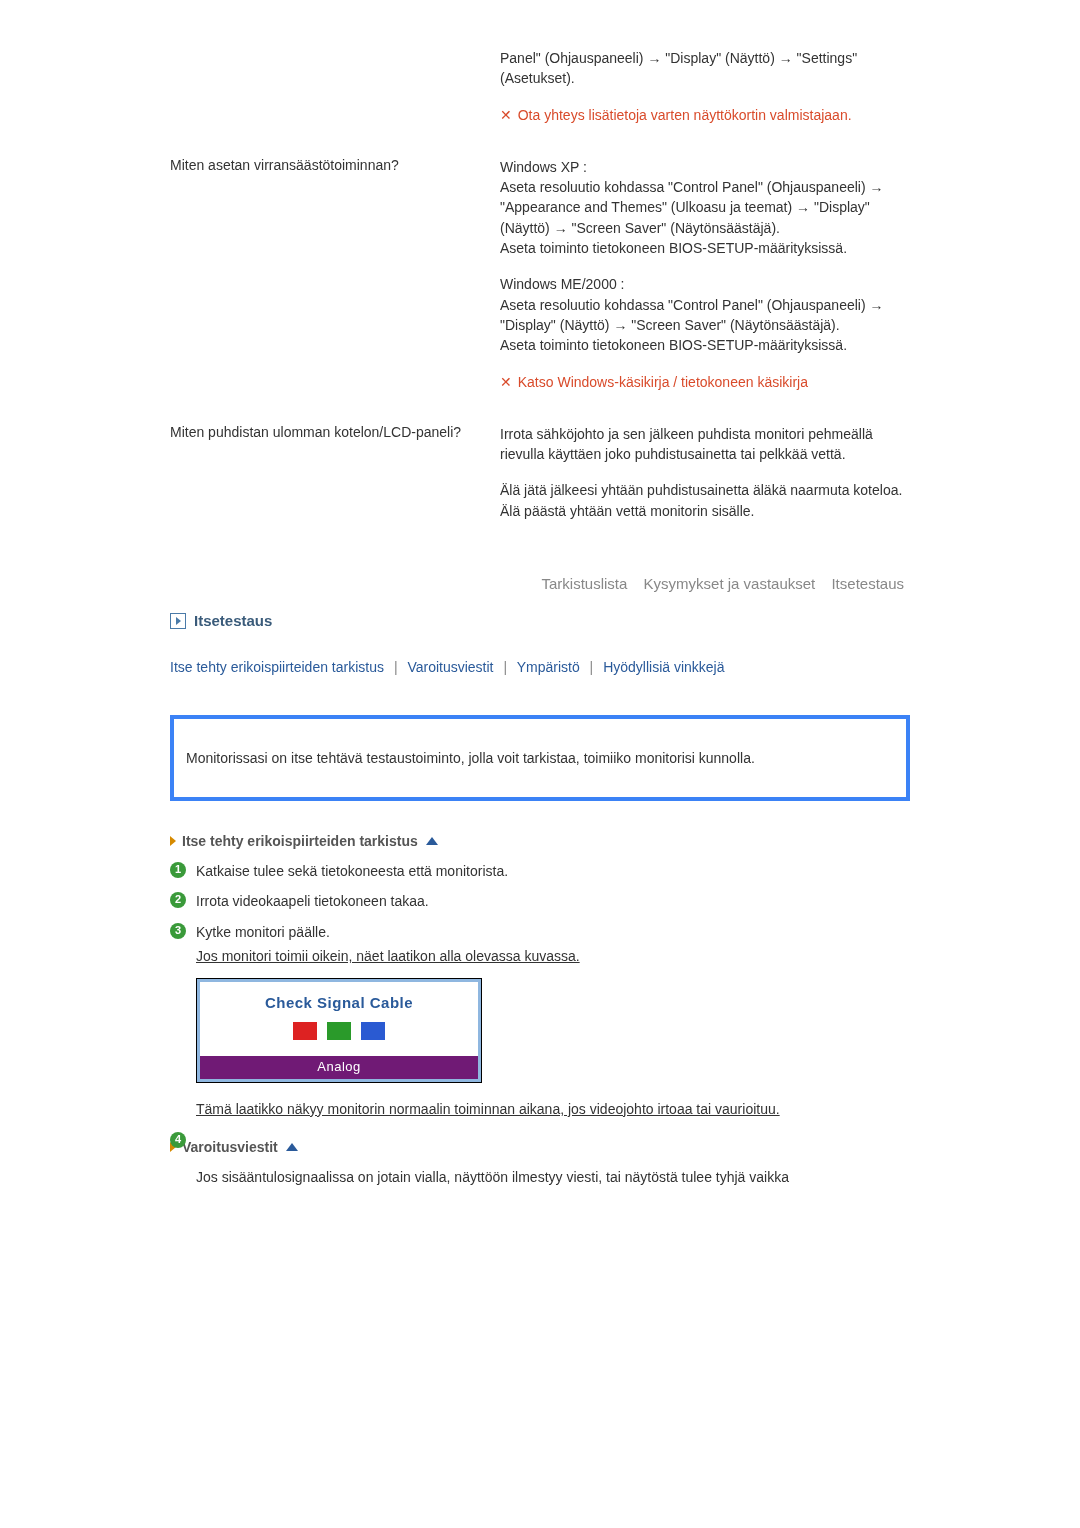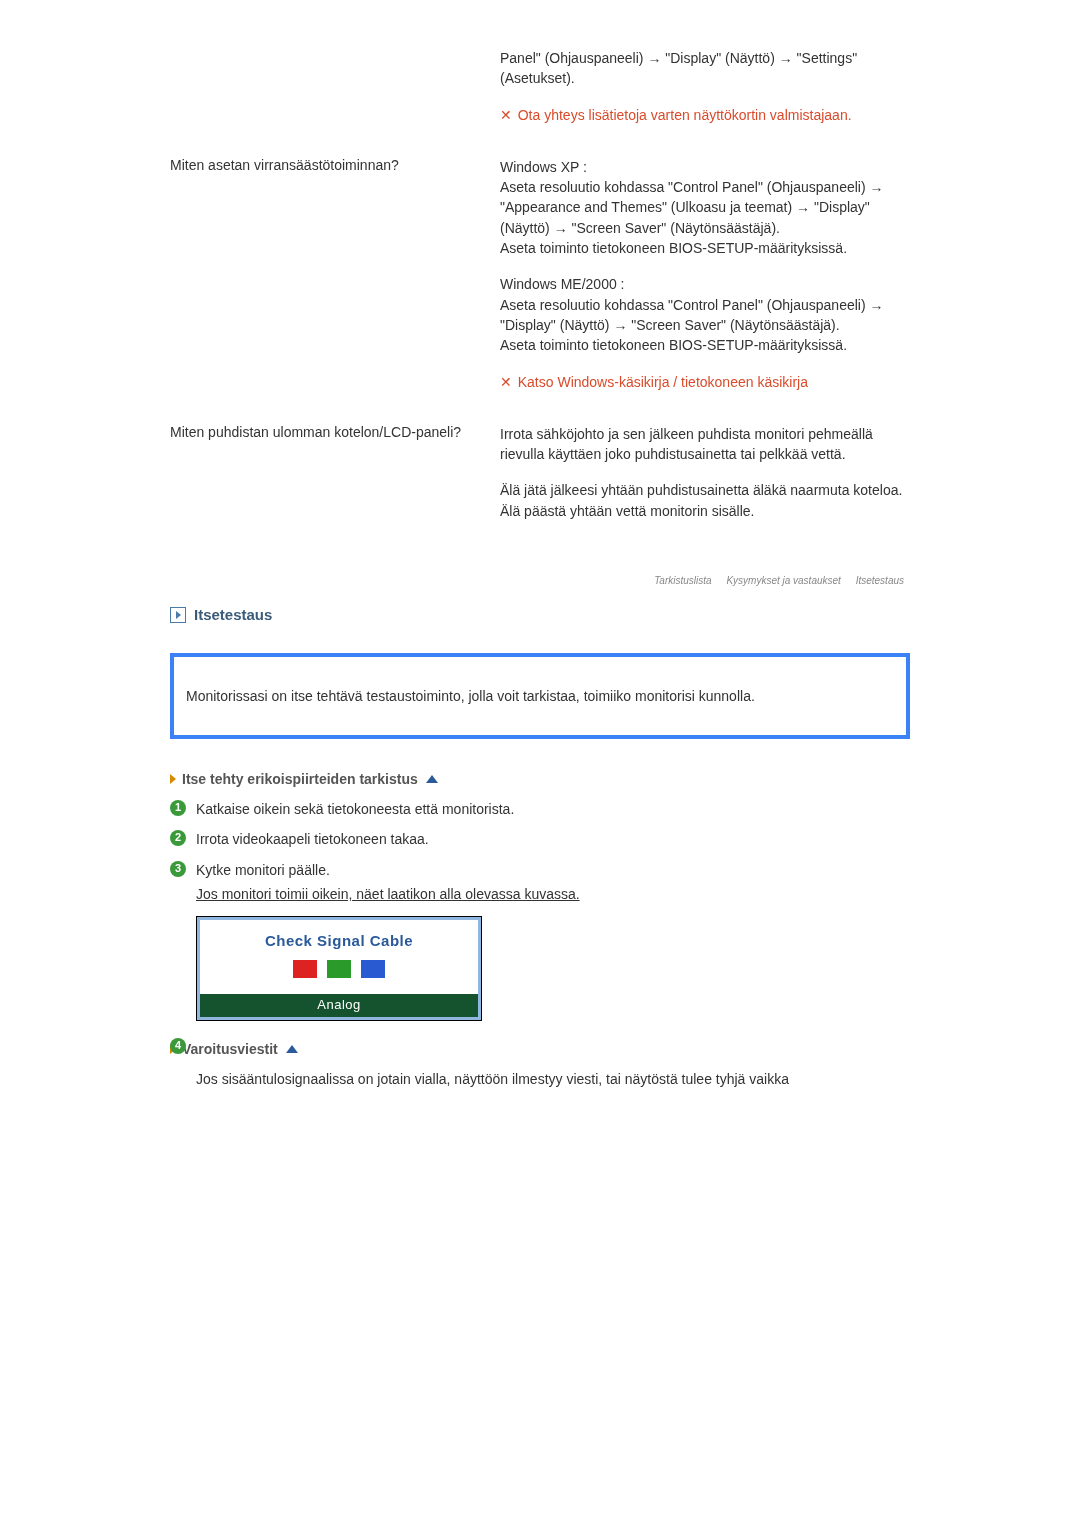--- a/index.html
+++ b/index.html
@@ -39,23 +39,22 @@
     color: #d94b2b;
     line-height: 1.45;
   }
   .note-marker {
     color: #d94b2b;
     margin-right: 6px;
   }
   .nav-links {
     text-align: right;
     color: #888;
-    font-size: 10px;
+    font-size: 15px;
     padding: 30px 0 20px 0;
-    font-style: italic;
   }
   .nav-links span {
     margin: 0 6px;
   }
   .section-header {
     display: flex;
     align-items: center;
     margin-bottom: 30px;
   }
   .section-arrow-box {
@@ -177,21 +176,21 @@
     display: flex;
     justify-content: center;
     gap: 10px;
   }
   .sq { width: 24px; height: 18px; }
   .sq.red { background:#d22; }
   .sq.green3 { background:#2a9a2a; }
   .sq.blue { background:#2a5ad2; }
   .img-bar {
     margin-top: 10px;
-    background: #14532d;
+    background: #701a75;
     color: #fff;
     text-align: center;
     font-size: 13px;
     padding: 2px 0;
     letter-spacing: 0.5px;
   }
   .para {
     margin: 0 0 16px 26px;
     line-height: 1.5;
   }
@@ -240,33 +239,42 @@
     <span>Tarkistuslista</span>
     <span>Kysymykset ja vastaukset</span>
     <span>Itsetestaus</span>
   </div>
 
   <div class="section-header">
     <span class="section-arrow-box"></span>
     <span class="section-title">Itsetestaus</span>
   </div>
 
+  <div class="jump-links">
+    <a href="#">Itse tehty erikoispiirteiden tarkistus</a>
+    <span class="jump-divider">|</span>
+    <a href="#">Varoitusviestit</a>
+    <span class="jump-divider">|</span>
+    <a href="#">Ympäristö</a>
+    <span class="jump-divider">|</span>
+    <a href="#">Hyödyllisiä vinkkejä</a>
+  </div>
 
   <div class="info-box">Monitorissasi on itse tehtävä testaustoiminto, jolla voit tarkistaa, toimiiko monitorisi kunnolla.</div>
 
   <div class="sub-header">
     <span class="sub-bullet"></span>
     <span>Itse tehty erikoispiirteiden tarkistus</span>
     <span class="up-tri"></span>
   </div>
 
   <ul class="step-list">
     <li>
       <span class="step-num green">1</span>
-      <span class="step-text">Katkaise oikein sekä tietokoneesta että monitorista.</span>
+      <span class="step-text">Katkaise tulee sekä tietokoneesta että monitorista.</span>
     </li>
     <li>
       <span class="step-num green">2</span>
       <span class="step-text">Irrota videokaapeli tietokoneen takaa.</span>
     </li>
     <li>
       <span class="step-num green">3</span>
       <span class="step-text">Kytke monitori päälle.</span>
       <div class="sub-text">Jos monitori toimii oikein, näet laatikon alla olevassa kuvassa.</div>
 
@@ -277,20 +285,21 @@
             <div class="color-squares">
               <div class="sq red"></div>
               <div class="sq green3"></div>
               <div class="sq blue"></div>
             </div>
           </div>
           <div class="img-bar">Analog</div>
         </div>
       </div>
 
+      <div class="sub-text" style="margin-bottom:12px;">Tämä laatikko näkyy monitorin normaalin toiminnan aikana, jos videojohto irtoaa tai vaurioituu.</div>
     </li>
     <li>
       <span class="step-num green">4</span>
     </li>
   </ul>
 
   <div class="sub-header" style="margin-top:20px;">
     <span class="sub-bullet"></span>
     <span>Varoitusviestit</span>
     <span class="up-tri"></span>

